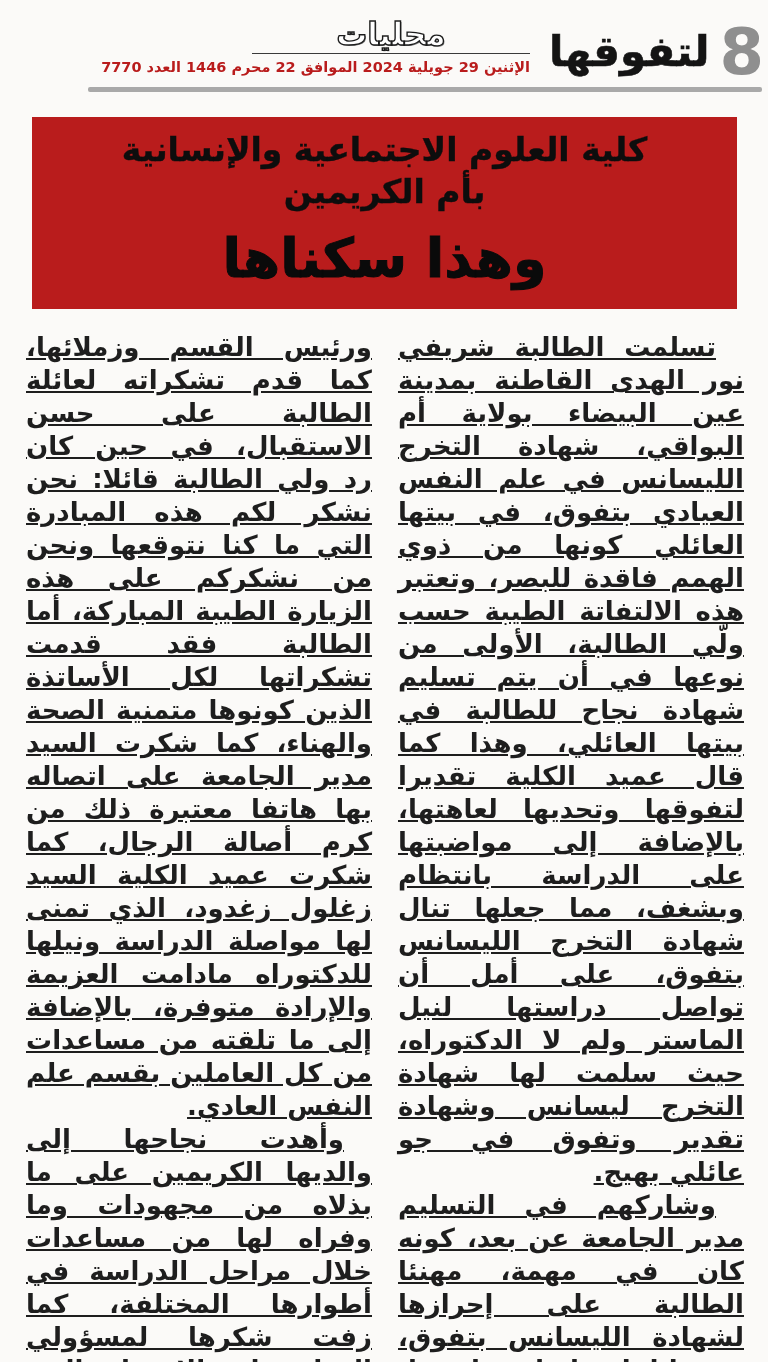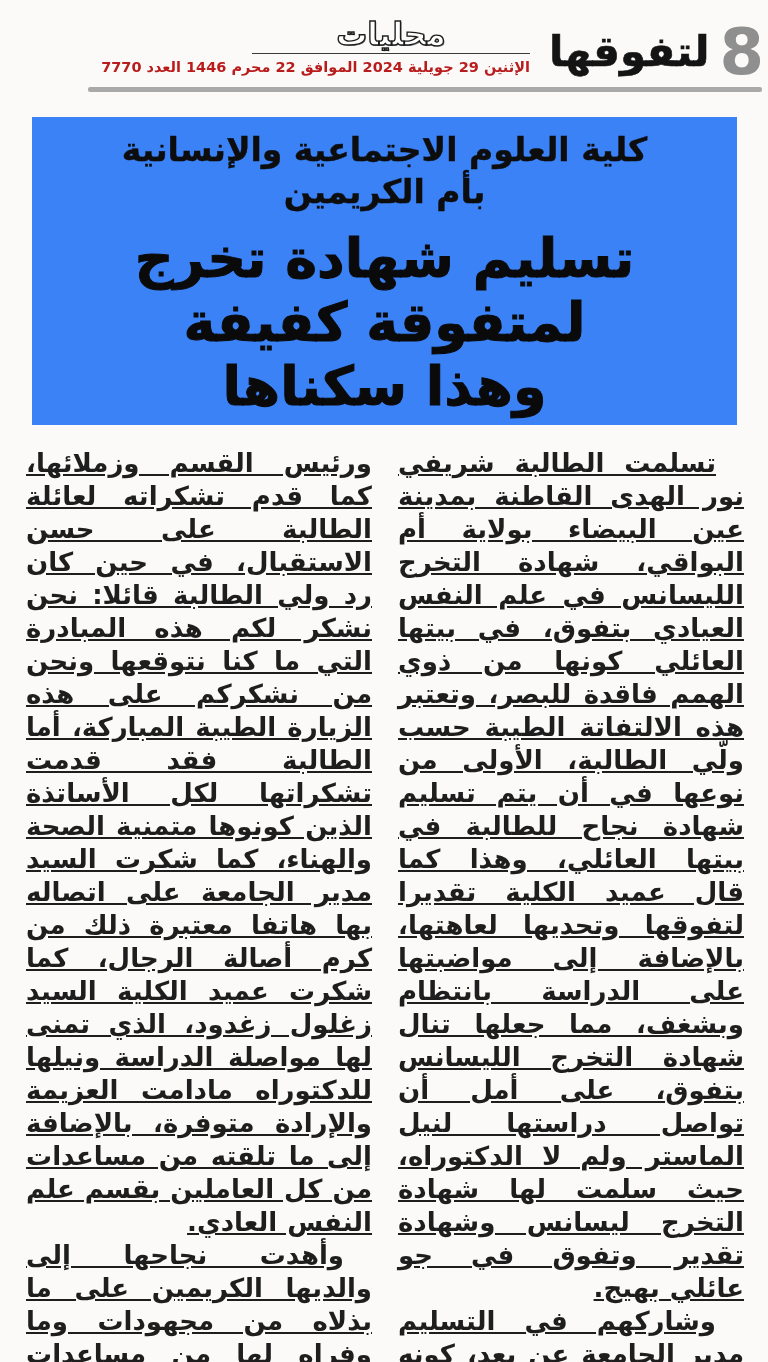--- a/index.html
+++ b/index.html
@@ -49,22 +49,22 @@
   .thick-rule {
     position: absolute; top: 87px; left: 4px; right: 88px;
     height: 5px; background: #a9a9a9; border-radius: 2px;
   }
   
   .thick-rule { right: 6px; left: 88px; }
 
   
   .headline-box {
     margin: 17px 31px 0 32px;
-    background: #3b82f6;
-    padding: 12px 10px 6px;
+    background: #b91c1c;
+    padding: 12px 10px 18px;
     text-align: center;
   }
   .kicker {
     font-size: 33px; font-weight: bold; color: #0d0d0d;
     line-height: 1.28;
     -webkit-text-stroke: 0.4px #0d0d0d;
   }
   .headline {
     margin-top: 14px;
     font-size: 54px; font-weight: bold; color: #0a0a0a;
@@ -109,21 +109,20 @@
 
     <div class="thick-rule"></div>
   </header>
 
   <section class="headline-box">
     <div class="kicker">
       <div>كلية العلوم الاجتماعية والإنسانية</div>
       <div>بأم الكريمين</div>
     </div>
     <h1 class="headline">
-      <div>تسليم شهادة تخرج لمتفوقة كفيفة</div>
       <div>وهذا سكناها</div>
     </h1>
   </section>
 
   <section class="article-body">
 
     <div class="col col-right">
       <p>تسلمت الطالبة شريفي نور الهدى القاطنة بمدينة عين البيضاء بولاية أم البواقي، شهادة التخرج الليسانس في علم النفس العيادي بتفوق، في بيتها العائلي كونها من ذوي الهمم فاقدة للبصر، وتعتبر هذه الالتفاتة الطيبة حسب ولّي الطالبة، الأولى من نوعها في أن يتم تسليم شهادة نجاح للطالبة في بيتها العائلي، وهذا كما قال عميد الكلية تقديرا لتفوقها وتحديها لعاهتها، بالإضافة إلى مواضبتها على الدراسة بانتظام وبشغف، مما جعلها تنال شهادة التخرج الليسانس بتفوق، على أمل أن تواصل دراستها لنيل الماستر ولم لا الدكتوراه، حيث سلمت لها شهادة التخرج ليسانس وشهادة تقدير وتفوق في جو عائلي بهيج.</p>
       <p>وشاركهم في التسليم مدير الجامعة عن بعد، كونه كان في مهمة، مهنئا الطالبة على إحرازها لشهادة الليسانس بتفوق، متمنيا لها مواصلة دراستها، مهنئا والديها على نجاح ابنتهما، عميد الكلية السيد زغلول زغدود هنأ بدوره الطالبة على نيلها لهذه الشهادة عن جدارة واستحقاق شاكرا جديتها في الدراسة بشهادة أساتذتها، ونائبه</p>
     </div>

